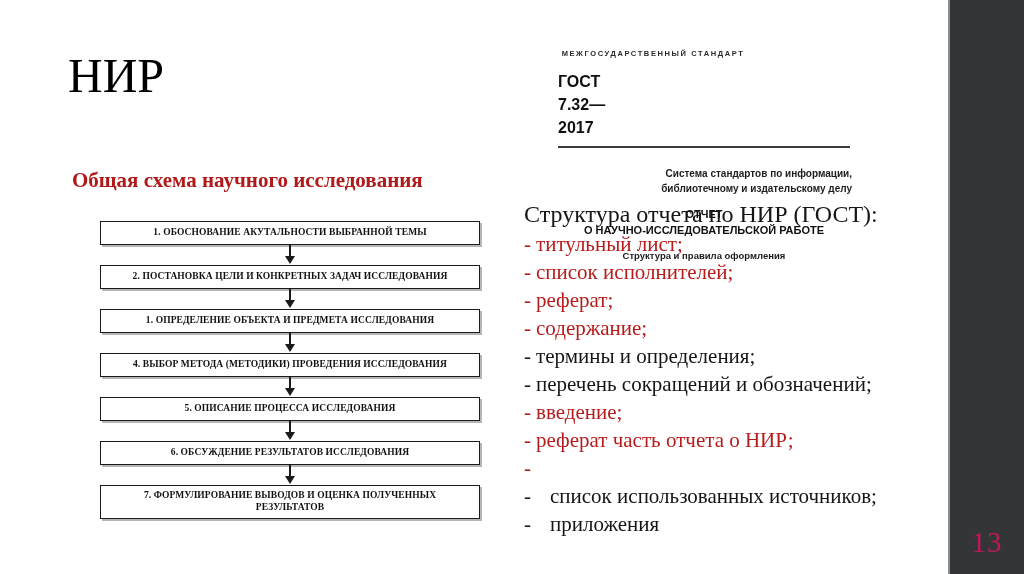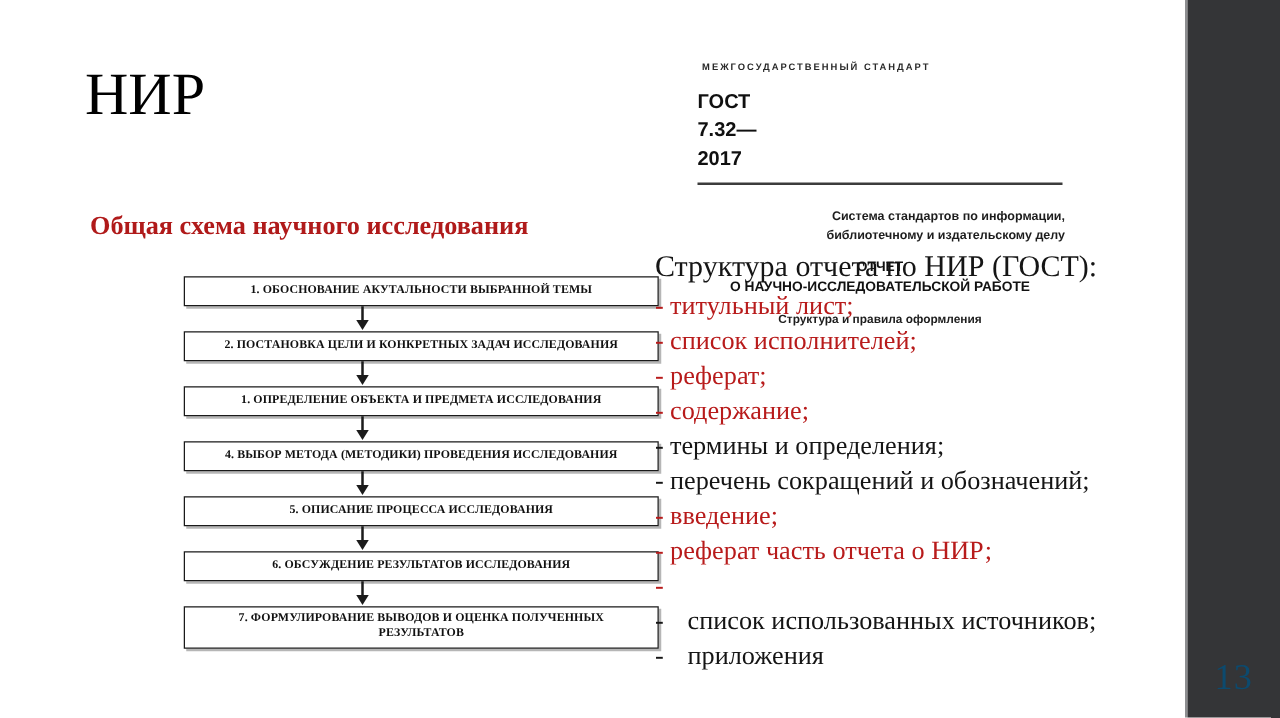--- a/index.html
+++ b/index.html
@@ -37,21 +37,21 @@
     width: 2px;
     height: 574px;
     background: #8d8e90;
   }
   .page-number {
     position: absolute;
     left: 950px;
     top: 528px;
     width: 74px;
     text-align: center;
-    color: #0c4a6e;
+    color: #be185d;
     font-size: 29px;
     font-family: "Liberation Serif", "DejaVu Serif", serif;
     letter-spacing: 1px;
     line-height: 1;
   }
 
   
   .slide-title {
     position: absolute;
     left: 68px;
@@ -89,21 +89,20 @@
     width: 100%;
     box-sizing: border-box;
     border: 1px solid #1a1a1a;
     box-shadow: 2px 2px 0 0 #b6b6b6;
     background: #ffffff;
     min-height: 24px;
     display: flex;
     align-items: center;
     justify-content: center;
     padding: 3px 20px;
-    margin-left: 47px;
   }
   .flow-step .step-label {
     font-size: 9.5px;
     font-weight: bold;
     color: #111111;
     font-family: "Liberation Serif", "DejaVu Serif", serif;
     text-align: center;
     line-height: 1.25;
     letter-spacing: 0.1px;
   }

